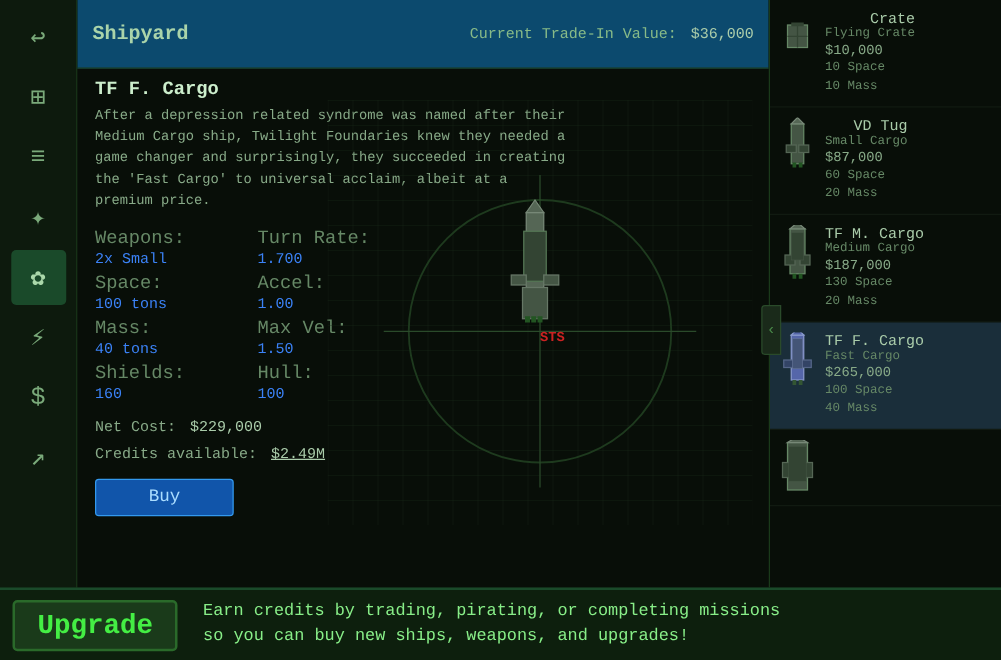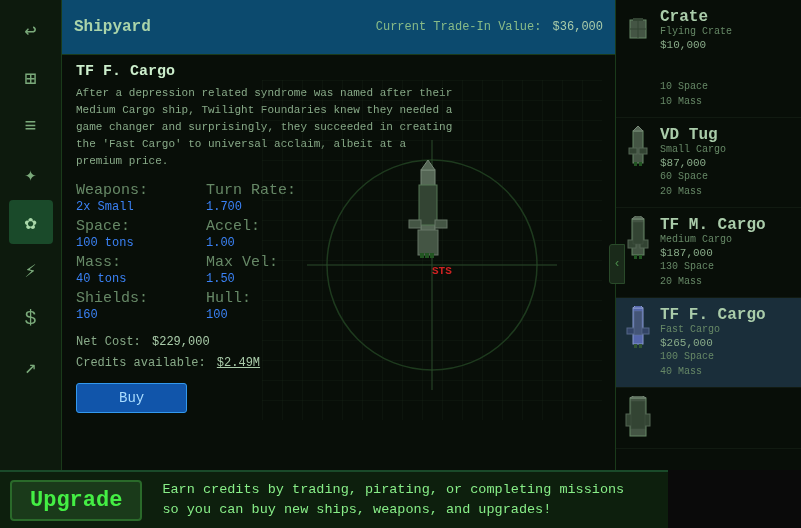--- a/index.html
+++ b/index.html
@@ -41,21 +41,21 @@
     }
     .sidebar-icon.active {
       background: #1a4a2a;
       color: #aad8aa;
     }
 
     
     #bottom-bar {
       position: absolute;
       bottom: 0; left: 0;
-      width: 668px;
+      width: 801px;
       height: 58px;
       background: #0d1f0d;
       border-top: 2px solid #1a4a2a;
       display: flex;
       align-items: center;
     }
     #upgrade-btn {
       background: #1a3a1a;
       border: 2px solid #2a6a2a;
       color: #44ee44;
@@ -198,22 +198,23 @@
       margin-right: 8px;
       display: flex;
       align-items: center;
       justify-content: center;
       color: #556655;
       font-size: 20px;
     }
     .ship-item-info {}
     .ship-item-name {
       color: #aaccaa;
-      font-size: 16px;
-      font-weight: bold;
+      font-size: 12px;
+      font-weight: normal;
+      text-align: right;
     }
     .ship-item-type {
       color: #668866;
       font-size: 10px;
       margin-bottom: 2px;
     }
     .ship-item-price {
       color: #88aa88;
       font-size: 11px;
     }
@@ -383,21 +384,21 @@
           <rect x="6" y="12" width="16" height="18" fill="#445544" stroke="#668866" stroke-width="1"></rect>
           <rect x="9" y="10" width="10" height="3" fill="#334433"></rect>
           <line x1="14" y1="12" x2="14" y2="30" stroke="#334433" stroke-width="1"></line>
           <line x1="6" y1="21" x2="22" y2="21" stroke="#334433" stroke-width="1"></line>
         </svg>
       </div>
       <div class="ship-item-info">
         <div class="ship-item-name">Crate</div>
         <div class="ship-item-type">Flying Crate</div>
         <div class="ship-item-price">$10,000</div>
-        <div class="ship-item-stats" style="white-space: pre; margin-top: 28px;">10 Space
+        <div class="ship-item-stats" style="white-space: pre;">10 Space
 10 Mass</div>
       </div>
     </div>
     <div class="ship-list-item">
       <div class="ship-thumb">
         <svg width="28" height="44" viewBox="0 0 28 44">
           <rect x="9" y="5" width="10" height="32" fill="#445544" stroke="#668866" stroke-width="1"></rect>
           <rect x="5" y="22" width="8" height="6" fill="#334433" stroke="#556655" stroke-width="1"></rect>
           <rect x="15" y="22" width="8" height="6" fill="#334433" stroke="#556655" stroke-width="1"></rect>
           <polygon points="9,5 19,5 14,0" fill="#556655" stroke="#778877" stroke-width="1"></polygon>

